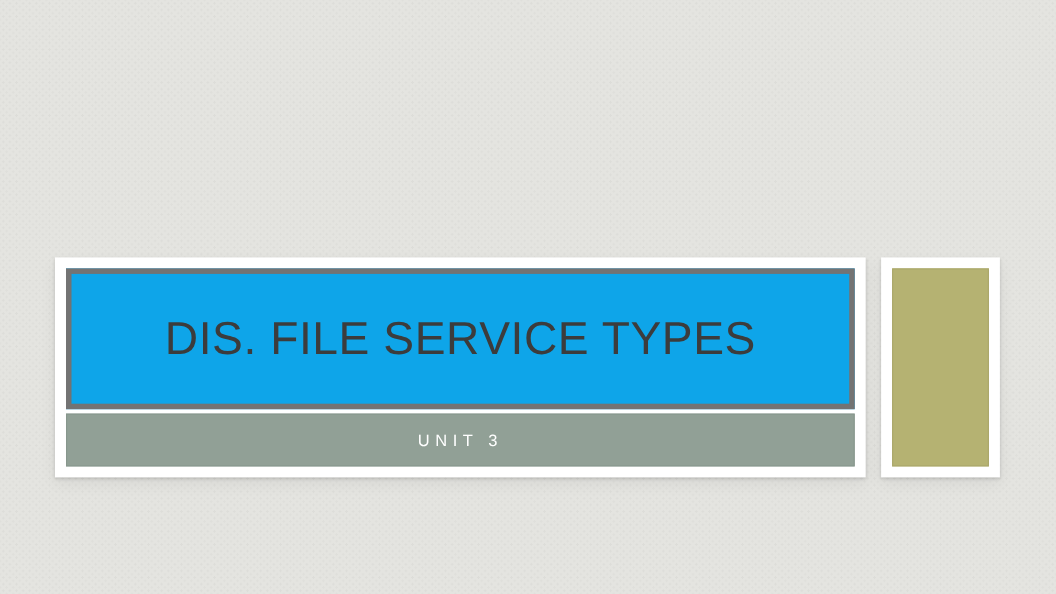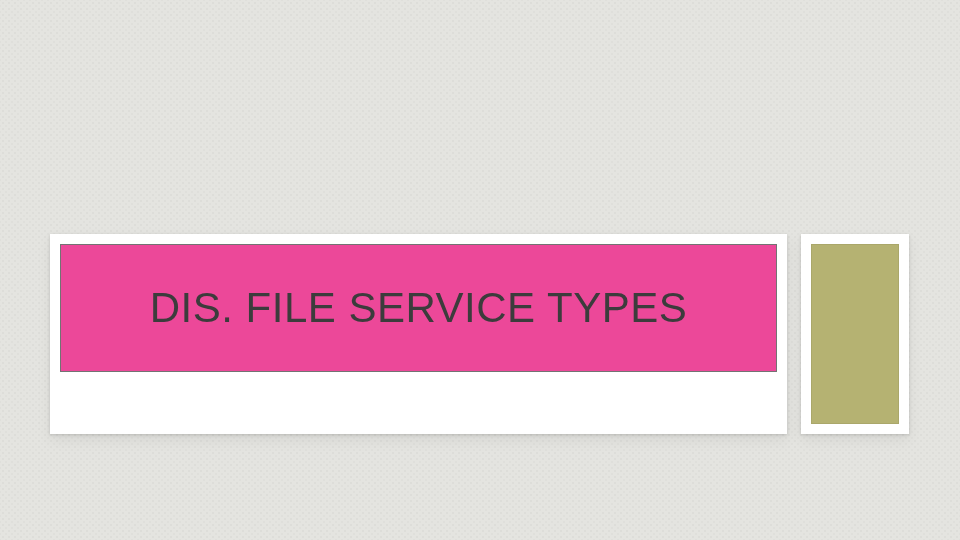--- a/index.html
+++ b/index.html
@@ -25,22 +25,22 @@
     width: 737px;
     height: 200px;
     padding: 10px;
   }
   .title-area {
     position: absolute;
     left: 10px;
     top: 10px;
     right: 10px;
     height: 128px;
-    border: 1px solid #737373;
-    background: #ec4899;
+    border: 5px solid #737373;
+    background: #0ea5e9;
     display: flex;
     align-items: center;
     justify-content: center;
   }
   .title-text {
     color: #3c3c3c;
     font-size: 42px;
     letter-spacing: 0.5px;
     font-weight: 400;
     text-align: center;
@@ -77,17 +77,20 @@
     border: 1px solid #aaa76a;
   }
 </style>
 </head>
 <body>
 
 <div class="panel panel-main">
   <div class="title-area">
     <div class="title-text">DIS. FILE SERVICE TYPES</div>
   </div>
+  <div class="subtitle-band">
+    <div class="subtitle-text">UNIT 3</div>
+  </div>
 </div>
 
 <div class="panel panel-side">
   <div class="side-inner"></div>
 </div>
 
 </body></html>

